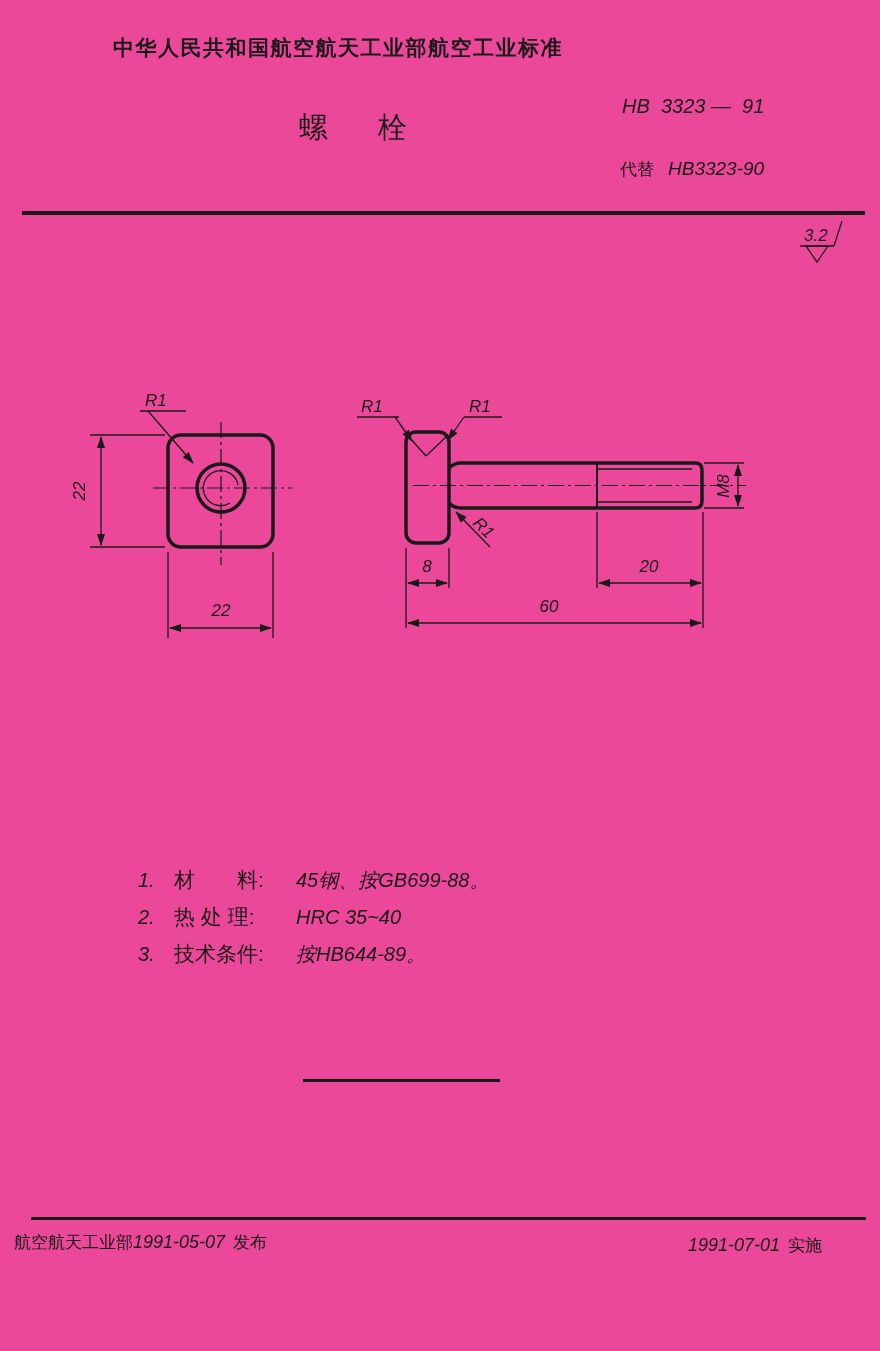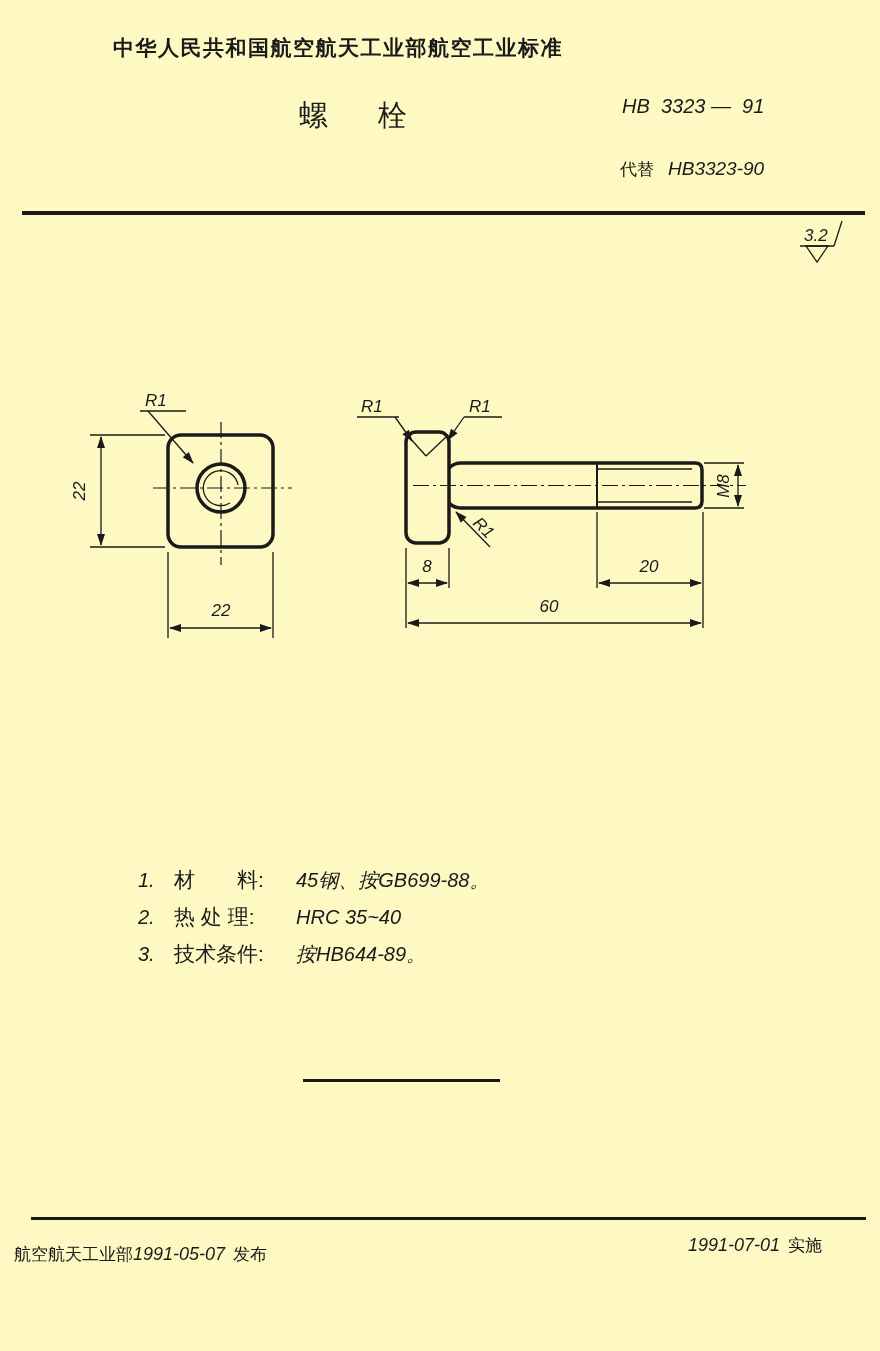--- a/index.html
+++ b/index.html
@@ -1,39 +1,39 @@
 <!DOCTYPE html>
 <html><head>
 <meta charset="utf-8">
 <style>
   html,body{margin:0;padding:0;background:#e8e8e8;}
   .page{
-    position:relative;width:880px;height:1351px;background:#fef9c3;
+    position:relative;width:880px;height:1351px;background:#ec4899;
     font-family:"Liberation Sans",sans-serif;color:#1a1a1a;overflow:hidden;
     margin:0 auto;
   }
   .abs{position:absolute;}
   .cjk-bold{font-weight:normal;}
   .hw{font-style:italic;white-space:pre;}
   .header-line{left:113px;top:34px;font-size:21px;font-weight:bold;letter-spacing:1.5px;}
-  .doc-title{left:299px;top:96px;font-size:29px;letter-spacing:50px;font-family:Liberation Serif, serif;}
+  .doc-title{left:299px;top:108px;font-size:29px;letter-spacing:50px;font-family:Liberation Serif, serif;}
   .std-no{left:622px;top:95px;font-size:20px;}
   .supersedes{left:620px;top:158px;font-size:17px;}
   .supersedes .num{font-size:19px;margin-left:14px;}
   .rule-main{left:22px;top:211px;width:843px;height:4px;background:#1a1a1a;}
   .rule-mid{left:303px;top:1079px;width:197px;height:3px;background:#1a1a1a;}
   .rule-footer{left:31px;top:1217px;width:835px;height:3px;background:#1a1a1a;}
   .marking-row{left:250px;top:702px;font-size:21px;}
   .marking-row .hw{margin-left:24px;font-size:21px;}
   .notes{left:138px;top:866px;}
   .note-row{display:flex;align-items:baseline;height:37px;}
   .note-no{font-style:italic;font-size:20px;width:36px;}
   .note-label{font-size:21px;width:122px;white-space:pre;}
   .note-val{font-style:italic;font-size:20px;white-space:pre;}
-  .footer-left{left:14px;top:1231px;font-size:17px;margin-top:12px;}
+  .footer-left{left:14px;top:1231px;font-size:17px;}
   .footer-right{left:688px;top:1234px;font-size:17px;}
   .footer-left .hw,.footer-right .hw{font-size:18px;}
   .gap8{margin-left:8px;}
   svg{display:block;}
   svg text{font-family:"Liberation Sans",sans-serif;font-style:italic;font-size:17px;fill:#1a1a1a;}
   .thick{stroke:#1a1a1a;stroke-width:3.5;fill:none;}
   .med{stroke:#1a1a1a;stroke-width:2;fill:none;}
   .thin{stroke:#1a1a1a;stroke-width:1.3;fill:none;}
   .cl{stroke:#1a1a1a;stroke-width:1.2;fill:none;stroke-dasharray:16 4 3 4;}
 </style>

